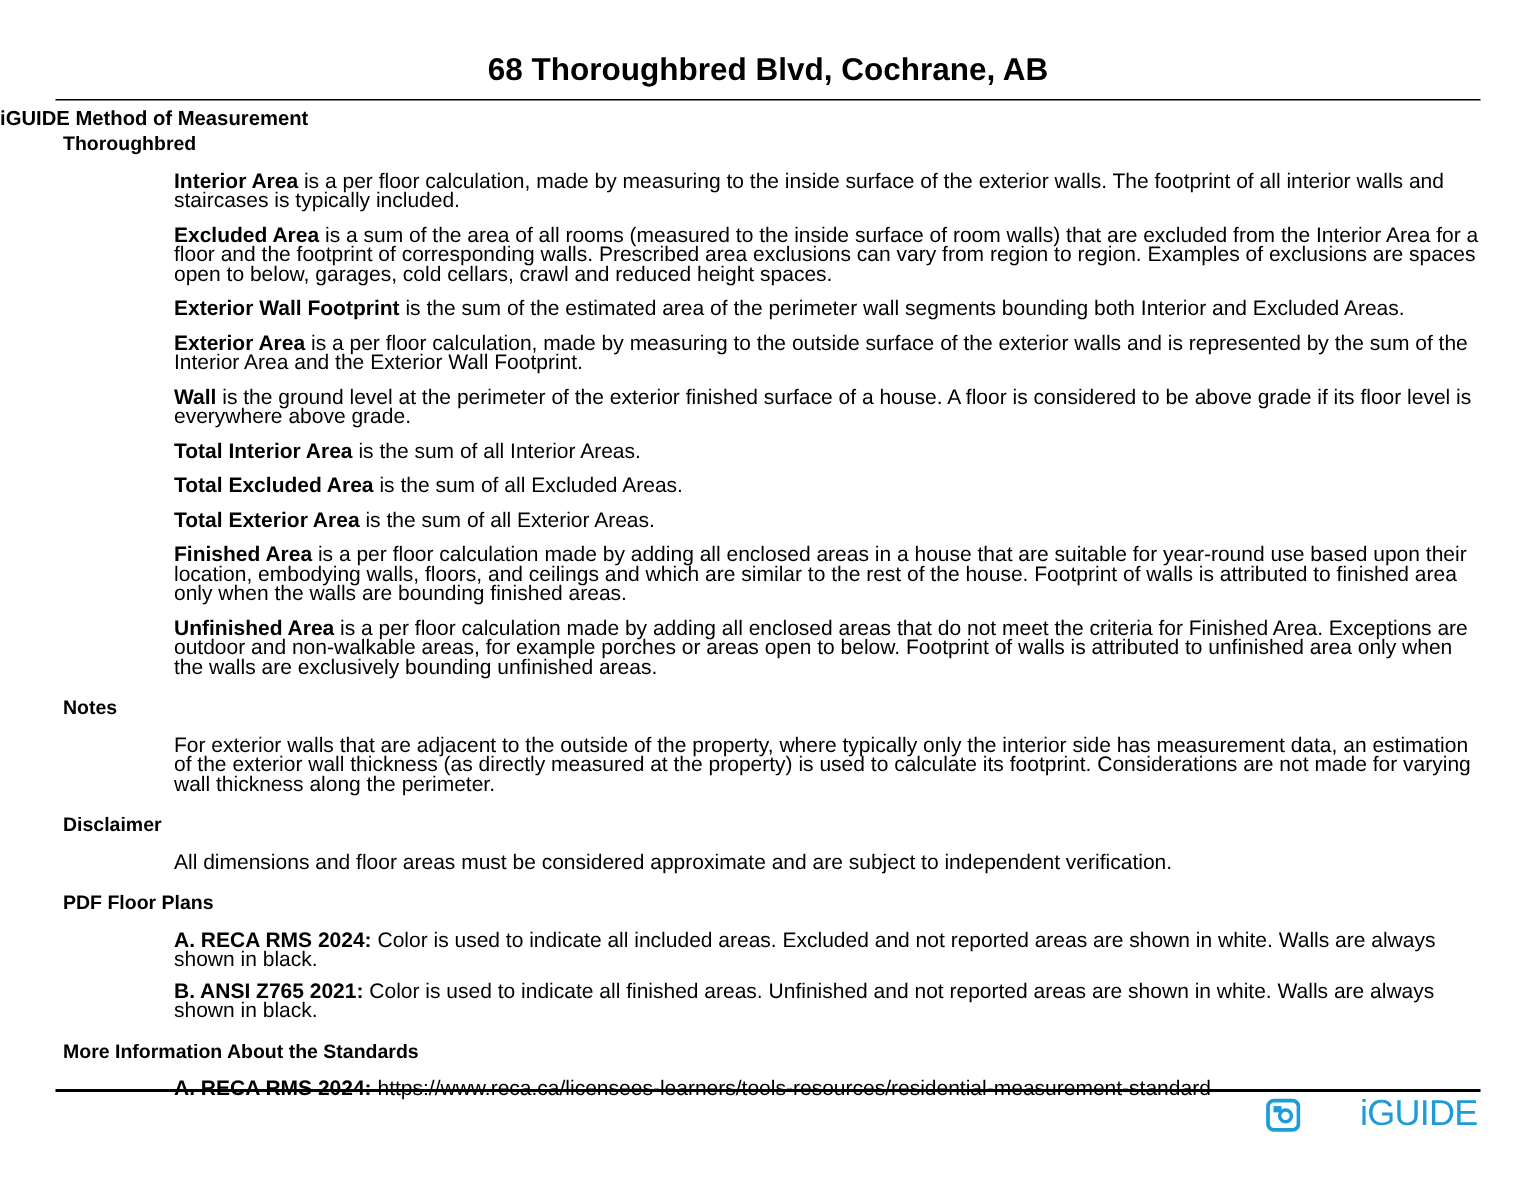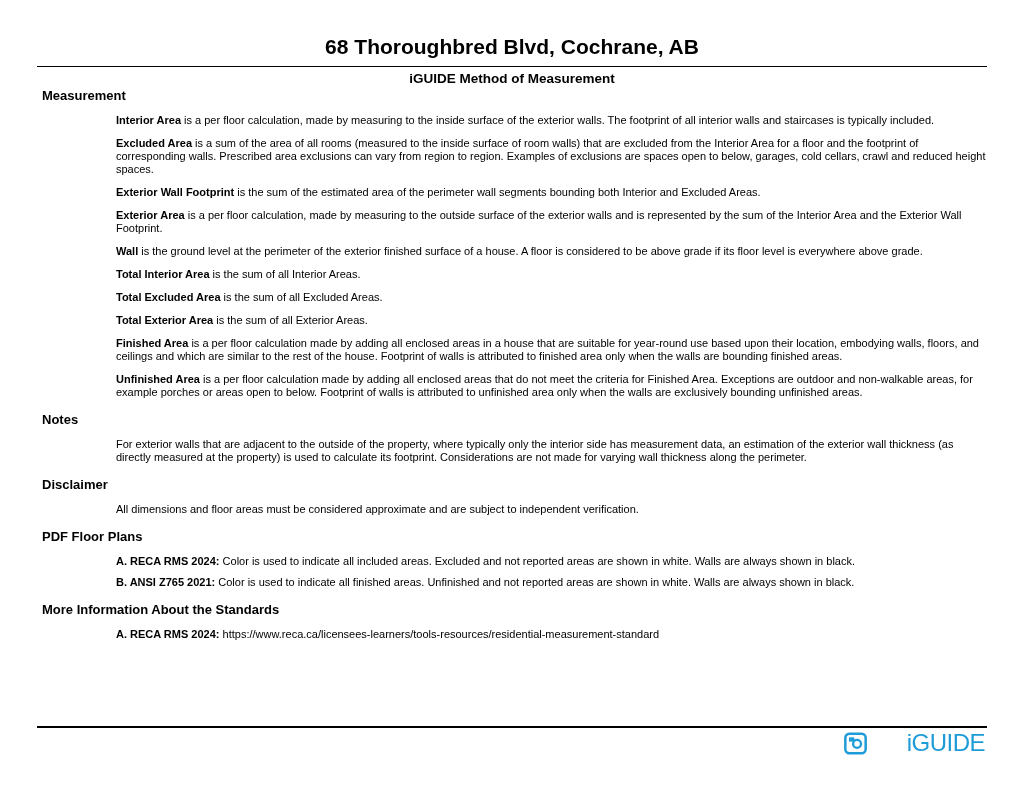--- a/index.html
+++ b/index.html
@@ -17,34 +17,33 @@
     margin: 0; padding-top: 36px;
     text-align: center;
     font-size: 21px; font-weight: bold; line-height: 1;
   }
   .header-rule {
     border: none; border-top: 1.6px solid #000;
     margin: 9px 37px 0 37px;
   }
   .doc-subtitle {
     margin: 5px 0 0 0;
-    text-align: center;
     font-size: 13.5px; font-weight: bold; line-height: 1;
   }
 
   
   .content { padding: 0 38px 0 42px; }
   .section-heading {
     font-size: 13px; font-weight: bold; line-height: 13px;
     margin: 14px 0 12px 0;
   }
   .content .first-heading { margin-top: 3px; }
   .indent { margin-left: 38px; max-width: 906px; }
   .para {
-    font-size: 11px; line-height: 13px;
+    font-size: 14px; line-height: 13px;
     margin: 0 0 10px 0;
     padding-left: 36px;
   }
   .para b { font-weight: bold; }
   .item-para { margin: 0 0 8px 0; }
 
   
   .footer {
     position: absolute;
     left: 37px; right: 37px; top: 726px;
@@ -68,21 +67,21 @@
 <body>
 
 <div class="page">
 
   <h1 class="doc-title">68 Thoroughbred Blvd, Cochrane, AB</h1>
   <hr class="header-rule">
   <h2 class="doc-subtitle">iGUIDE Method of Measurement</h2>
 
   <div class="content">
 
-    <div class="section-heading first-heading">Measurement</div>
+    <div class="section-heading first-heading">Thoroughbred</div>
     <div class="indent">
       <p class="para"><b>Interior Area</b><span> is a per floor calculation, made by measuring to the inside surface of the exterior walls. The footprint of all interior walls and staircases is typically included.</span></p>
       <p class="para"><b>Excluded Area</b><span> is a sum of the area of all rooms (measured to the inside surface of room walls) that are excluded from the Interior Area for a floor and the footprint of corresponding walls. Prescribed area exclusions can vary from region to region. Examples of exclusions are spaces open to below, garages, cold cellars, crawl and reduced height spaces.</span></p>
       <p class="para"><b>Exterior Wall Footprint</b><span> is the sum of the estimated area of the perimeter wall segments bounding both Interior and Excluded Areas.</span></p>
       <p class="para"><b>Exterior Area</b><span> is a per floor calculation, made by measuring to the outside surface of the exterior walls and is represented by the sum of the Interior Area and the Exterior Wall Footprint.</span></p>
       <p class="para"><b>Wall</b><span> is the ground level at the perimeter of the exterior finished surface of a house. A floor is considered to be above grade if its floor level is everywhere above grade.</span></p>
       <p class="para"><b>Total Interior Area</b><span> is the sum of all Interior Areas.</span></p>
       <p class="para"><b>Total Excluded Area</b><span> is the sum of all Excluded Areas.</span></p>
       <p class="para"><b>Total Exterior Area</b><span> is the sum of all Exterior Areas.</span></p>
       <p class="para"><b>Finished Area</b><span> is a per floor calculation made by adding all enclosed areas in a house that are suitable for year-round use based upon their location, embodying walls, floors, and ceilings and which are similar to the rest of the house. Footprint of walls is attributed to finished area only when the walls are bounding finished areas.</span></p>

